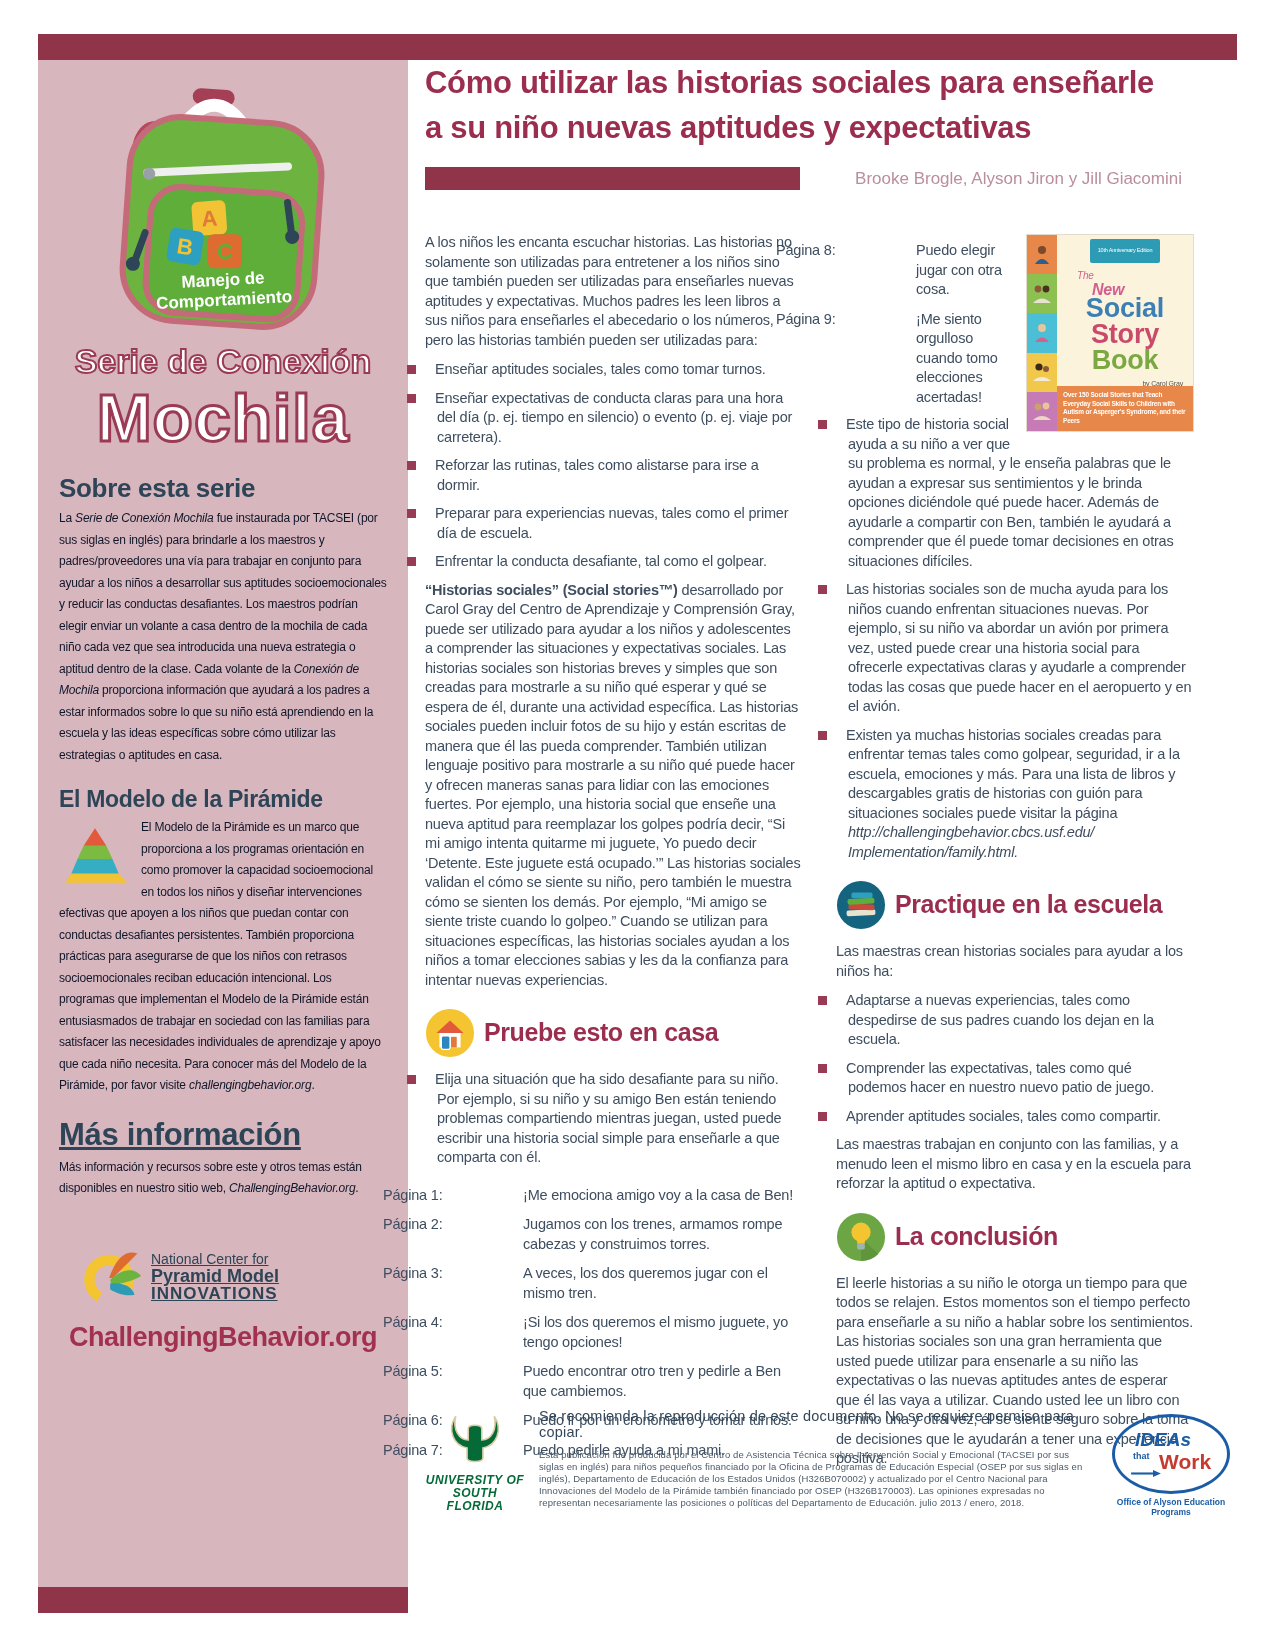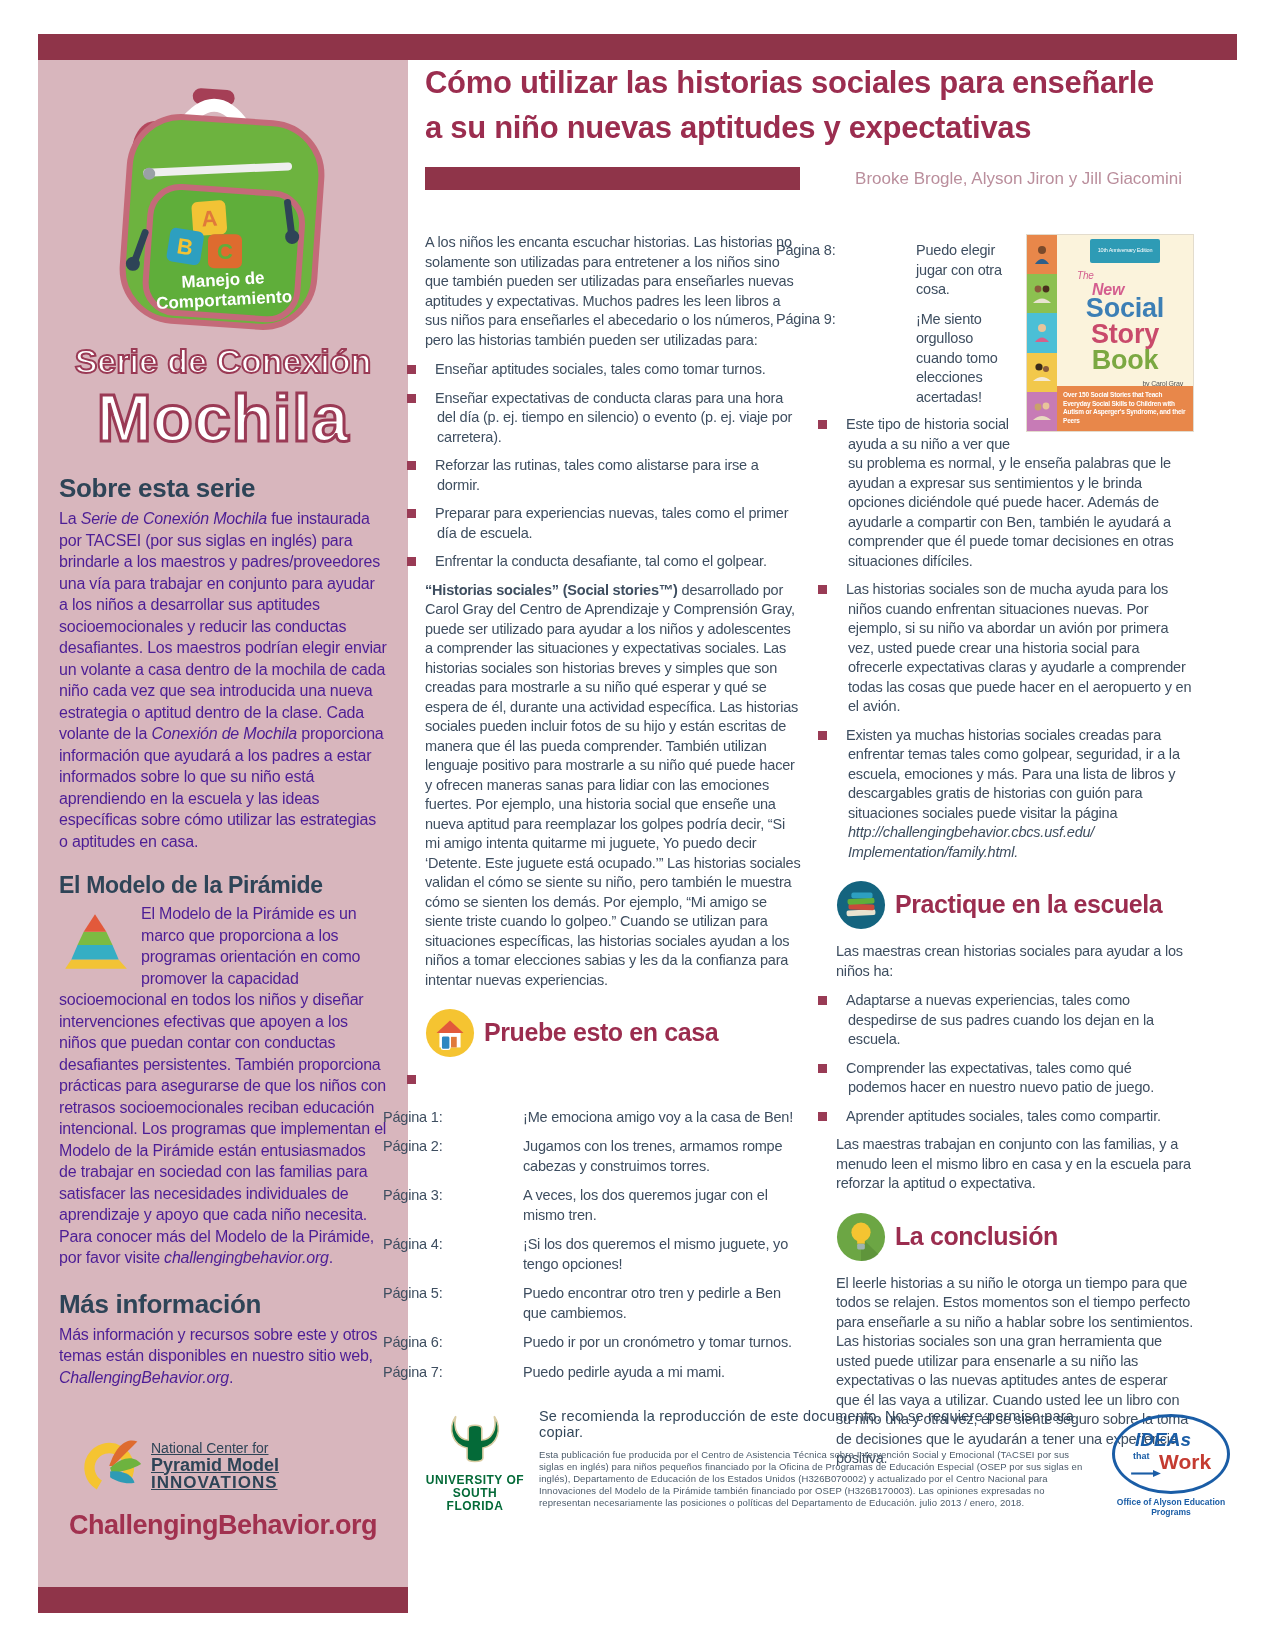--- a/index.html
+++ b/index.html
@@ -11,21 +11,21 @@
 
   
   .sidebar { position:absolute; left:38px; top:60px; width:370px; height:1553px; background:#D8B6BD; }
   .sidebar-inner { padding:14px 21px 0 21px; }
   .backpack-wrap { text-align:center; margin:4px 0 2px; }
   .series-t1 { text-align:center; font-weight:bold; font-size:34px; letter-spacing:0px; color:#fff;
                -webkit-text-stroke:2px #9A3A55; text-stroke:2px #9A3A55; margin-top:2px; }
   .series-t2 { text-align:center; font-weight:bold; font-size:66px; letter-spacing:1px; color:#fff;
                -webkit-text-stroke:3px #9A3A55; text-stroke:3px #9A3A55; line-height:70px; margin-top:2px; }
   .sb-h2 { color:#2E4457; font-weight:bold; font-size:23px; letter-spacing:-0.3px; margin:20px 0 4px; }
-  .sb-p { color:#4c1d95; font-size:16px; line-height:21.5px; letter-spacing:-0.2px; }
+  .sb-p { color:#0f172a; font-size:12px; line-height:21.5px; letter-spacing:-0.2px; }
   .sb-p i, .sb-p .lnk { font-style:italic; }
   .pyr-icon { float:left; width:72px; height:66px; margin:6px 10px 2px 0; }
   .ncpmi { display:flex; align-items:center; gap:8px; margin:46px 0 10px 22px; }
   .ncpmi-text { color:#2E4457; line-height:17px;text-decoration:underline; }
   .ncpmi-l1 { font-size:14px; }
   .ncpmi-l2 { font-size:18px; font-weight:bold; }
   .ncpmi-l3 { font-size:17px; font-weight:bold; letter-spacing:1px; }
   .sb-site { color:#A1314F; font-weight:bold; font-size:27px; letter-spacing:-0.5px; margin-top:14px; text-align:center; }
   .sidebar-bottombar { position:absolute; left:0; bottom:0; width:100%; height:26px; background:#8F3449; }
 
@@ -64,21 +64,21 @@
   .bk-new { color:#D45E8F; font-size:16px; font-style:italic; font-weight:bold; line-height:10px; align-self:flex-start; padding-left:23px;margin-left:12px;}
   .bk-social { color:#3C7FB5; font-size:27px; font-weight:bold; line-height:26px; }
   .bk-story { color:#C94A6B; font-size:27px; font-weight:bold; line-height:26px; }
   .bk-book { color:#7BA842; font-size:27px; font-weight:bold; line-height:26px; }
   .bk-by { color:#555; font-size:7px; margin-top:1px; align-self:flex-end; padding-right:10px; }
   .bk-blurb { position:absolute; bottom:0; left:0; right:0; background:#E8874A; color:#fff;
               font-size:6.5px; line-height:8.5px; padding:5px 6px 6px; font-weight:bold; }
 
   
   .footer { position:absolute; left:425px; top:1408px; width:812px; display:flex; align-items:flex-start; }
-  .usf { width:100px; text-align:center; padding-top:6px; }
+  .usf { width:100px; text-align:center; padding-top:6px;font-style:italic; }
   .usf-name { color:#046A38; font-weight:bold; font-size:12px; line-height:13px; letter-spacing:0.5px; margin-top:4px; }
   .foot-center { flex:1; padding:0 16px 0 14px; }
   .notice { color:#33475A; font-size:14.5px; letter-spacing:0.2px; margin-bottom:9px; }
   .fine { color:#4A5A6A; font-size:9.5px; line-height:12px; letter-spacing:0.1px; }
   .ideas { width:132px; text-align:center; padding-top:6px; }
   .ideas-oval { width:118px; height:80px; border:3px solid #1A5DA6; border-radius:50%; margin:0 auto; position:relative; }
   .ideas-1 { color:#1A5DA6; font-weight:bold; font-style:italic; font-size:19px; position:absolute; top:12px; left:20px; }
   .ideas-2 { color:#1A5DA6; font-size:9px; font-weight:bold; position:absolute; top:34px; left:18px; }
   .ideas-3 { color:#C43B31; font-weight:bold; font-size:21px; position:absolute; top:33px; left:44px; }
   .ideas-arrow { position:absolute; left:14px; bottom:14px; width:34px; height:7px; }
@@ -140,21 +140,21 @@
       <div>
         <svg class="pyr-icon" viewBox="0 0 70 62">
           <polygon points="12,48 58,48 66,57 6,57" fill="#F2C335"></polygon>
           <polygon points="18,34 52,34 58,48 12,48" fill="#35AEC4"></polygon>
           <polygon points="24,21 46,21 52,34 18,34" fill="#7CBB42"></polygon>
           <polygon points="35,4 24,21 46,21" fill="#E2593B"></polygon>
         </svg>
         <p class="sb-p"><span>El Modelo de la Pirámide es un marco que proporciona a los programas orientación en como promover la capacidad socioemocional en todos los niños y diseñar intervenciones efectivas que apoyen a los niños que puedan contar con conductas desafiantes persistentes. También proporciona prácticas para asegurarse de que los niños con retrasos socioemocionales reciban educación intencional. Los programas que implementan el Modelo de la Pirámide están entusiasmados de trabajar en sociedad con las familias para satisfacer las necesidades individuales de aprendizaje y apoyo que cada niño necesita. Para conocer más del Modelo de la Pirámide, por favor visite </span><span class="lnk">challengingbehavior.org</span><span>.</span></p>
       </div>
 
-      <h2 class="sb-h2" style="font-size:26px;">Más información</h2>
+      <h2 class="sb-h2" style="font-size:31px;text-decoration:underline;">Más información</h2>
       <p class="sb-p"><span>Más información y recursos sobre este y otros temas están disponibles en nuestro sitio web, </span><span class="lnk">ChallengingBehavior.org</span><span>.</span></p>
 
       <div class="ncpmi">
         <svg width="62" height="62" viewBox="0 0 66 66">
           <circle cx="30" cy="36" r="21" stroke="#F5C431" stroke-width="11" fill="none" stroke-dasharray="100 40" transform="rotate(120 30 36)"></circle>
           <path d="M30,34 C38,10 50,4 60,8 C52,16 44,24 34,34 Z" fill="#DE6B2F"></path>
           <path d="M31,36 C46,22 58,24 64,32 C54,38 43,40 33,42 Z" fill="#6DB33F"></path>
           <path d="M31,40 C45,38 55,44 57,52 C47,54 37,50 31,46 Z" fill="#2E9BB5"></path>
         </svg>
         <div class="ncpmi-text">
@@ -192,21 +192,21 @@
       <svg class="ico" width="50" height="50" viewBox="0 0 52 52">
         <circle cx="26" cy="26" r="25" fill="#F5C431"></circle>
         <polygon points="12,26 26,13 40,26" fill="#E2593B"></polygon>
         <rect x="15" y="26" width="22" height="15" fill="#ffffff"></rect>
         <rect x="27" y="30" width="6" height="11" fill="#E0793A"></rect>
         <rect x="17" y="29" width="9" height="14" rx="2" fill="#2E86C1" stroke="#ffffff" stroke-width="1.2"></rect>
       </svg>
       <span class="ht">Pruebe esto en casa</span>
     </div>
 
-    <div class="b"><span class="sq"></span></div>
+    <div class="b"><span class="sq"></span><span>Elija una situación que ha sido desafiante para su niño. Por ejemplo, si su niño y su amigo Ben están teniendo problemas compartiendo mientras juegan, usted puede escribir una historia social simple para enseñarle a que comparta con él.</span></div>
 
     <div class="pages">
       <div class="prow"><span class="plab">Página 1:</span><span>¡Me emociona amigo voy a la casa de Ben!</span></div>
       <div class="prow"><span class="plab">Página 2:</span><span>Jugamos con los trenes, armamos rompe cabezas y construimos torres.</span></div>
       <div class="prow"><span class="plab">Página 3:</span><span>A veces, los dos queremos jugar con el mismo tren.</span></div>
       <div class="prow"><span class="plab">Página 4:</span><span>¡Si los dos queremos el mismo juguete, yo tengo opciones!</span></div>
       <div class="prow"><span class="plab">Página 5:</span><span>Puedo encontrar otro tren y pedirle a Ben que cambiemos.</span></div>
       <div class="prow"><span class="plab">Página 6:</span><span>Puedo ir por un cronómetro y tomar turnos.</span></div>
       <div class="prow"><span class="plab">Página 7:</span><span>Puedo pedirle ayuda a mi mami.</span></div>
     </div>

